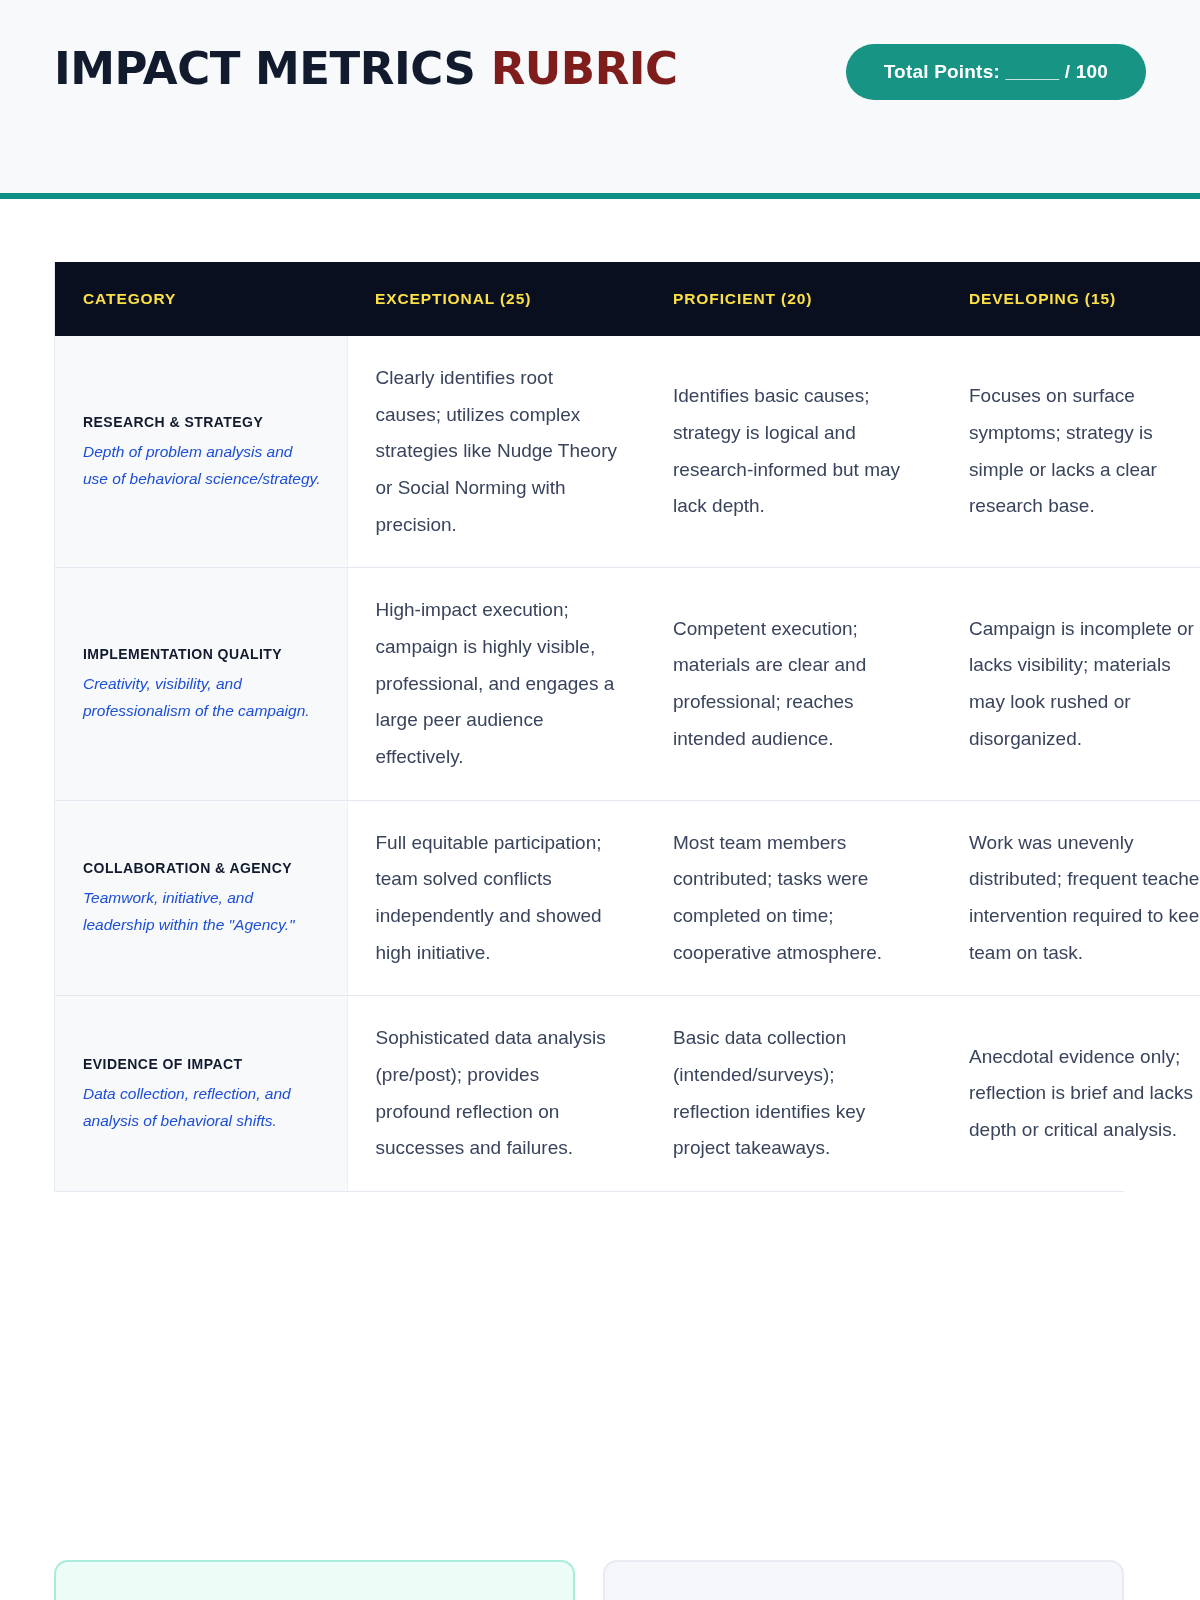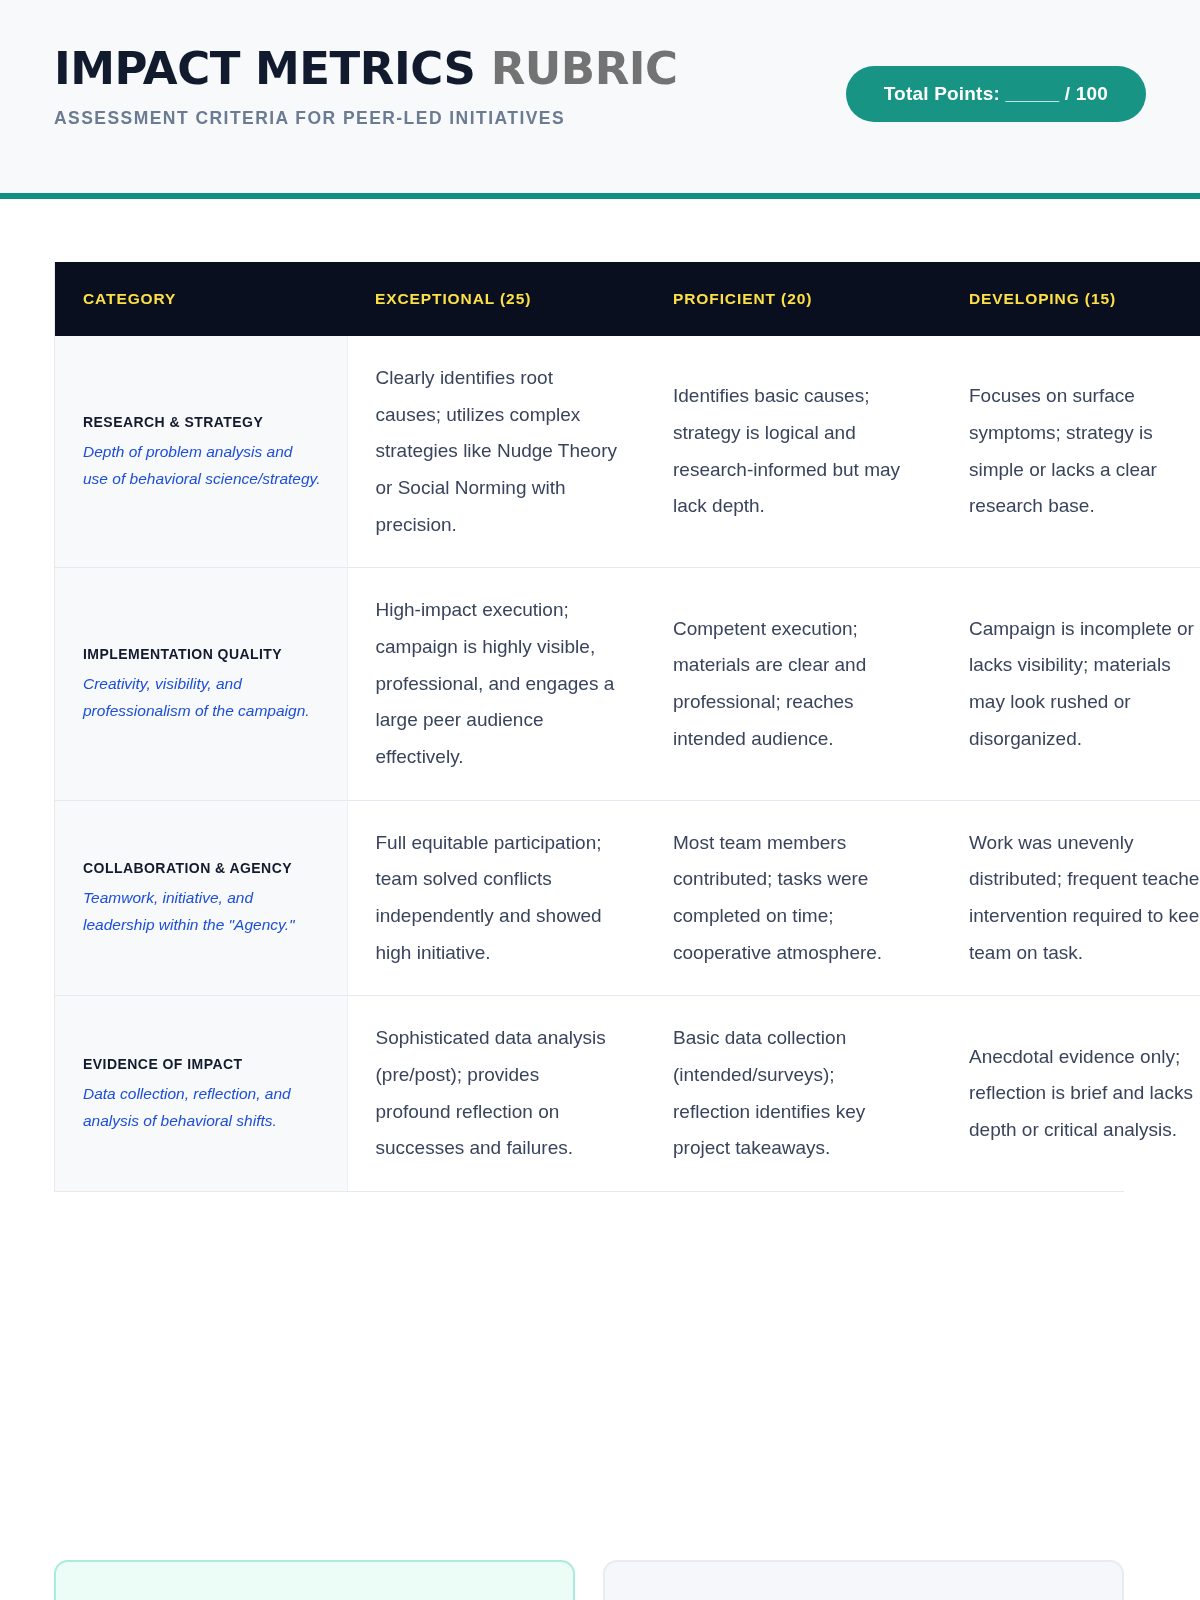--- a/index.html
+++ b/index.html
@@ -36,33 +36,32 @@
   .doc-title {
     font-family: "DejaVu Sans", sans-serif;
     font-size: 45px;
     font-weight: 700;
     line-height: 1.0;
     letter-spacing: -0.5px;
     color: #121a2e;
     margin: 0;
     white-space: nowrap;
   }
-  .doc-title .accent { color: #737373; }
+  .doc-title .accent { color: #7f1d1d; }
   .doc-subtitle {
     margin: 17px 0 0 0;
     font-family: "Liberation Sans", sans-serif;
     font-size: 17.5px;
     font-weight: 700;
     letter-spacing: 1.45px;
     color: #6b7b92;
     text-transform: uppercase;
     white-space: nowrap;
   }
   .points-badge {
-    margin-top: 22px;
     background: #179484;
     color: #ffffff;
     border-radius: 40px;
     padding: 17px 38px;
     font-size: 19px;
     font-weight: 700;
     letter-spacing: 0.2px;
     white-space: nowrap;
     font-family: "Liberation Sans", sans-serif;
   }
@@ -168,21 +167,20 @@
     border-bottom: none;
   }
 </style>
 </head>
 <body>
 
 <div class="header-band">
   <div class="header-inner">
     <div class="title-block">
       <h1 class="doc-title"><span>IMPACT METRICS</span> <span class="accent">RUBRIC</span></h1>
-      <p class="doc-subtitle">ASSESSMENT CRITERIA FOR PEER-LED INITIATIVES</p>
     </div>
     <div class="points-badge">Total Points: _____ / 100</div>
   </div>
 </div>
 <div class="teal-rule"></div>
 
 <div class="table-wrap">
   <table class="rubric-table">
     <thead>
       <tr>

